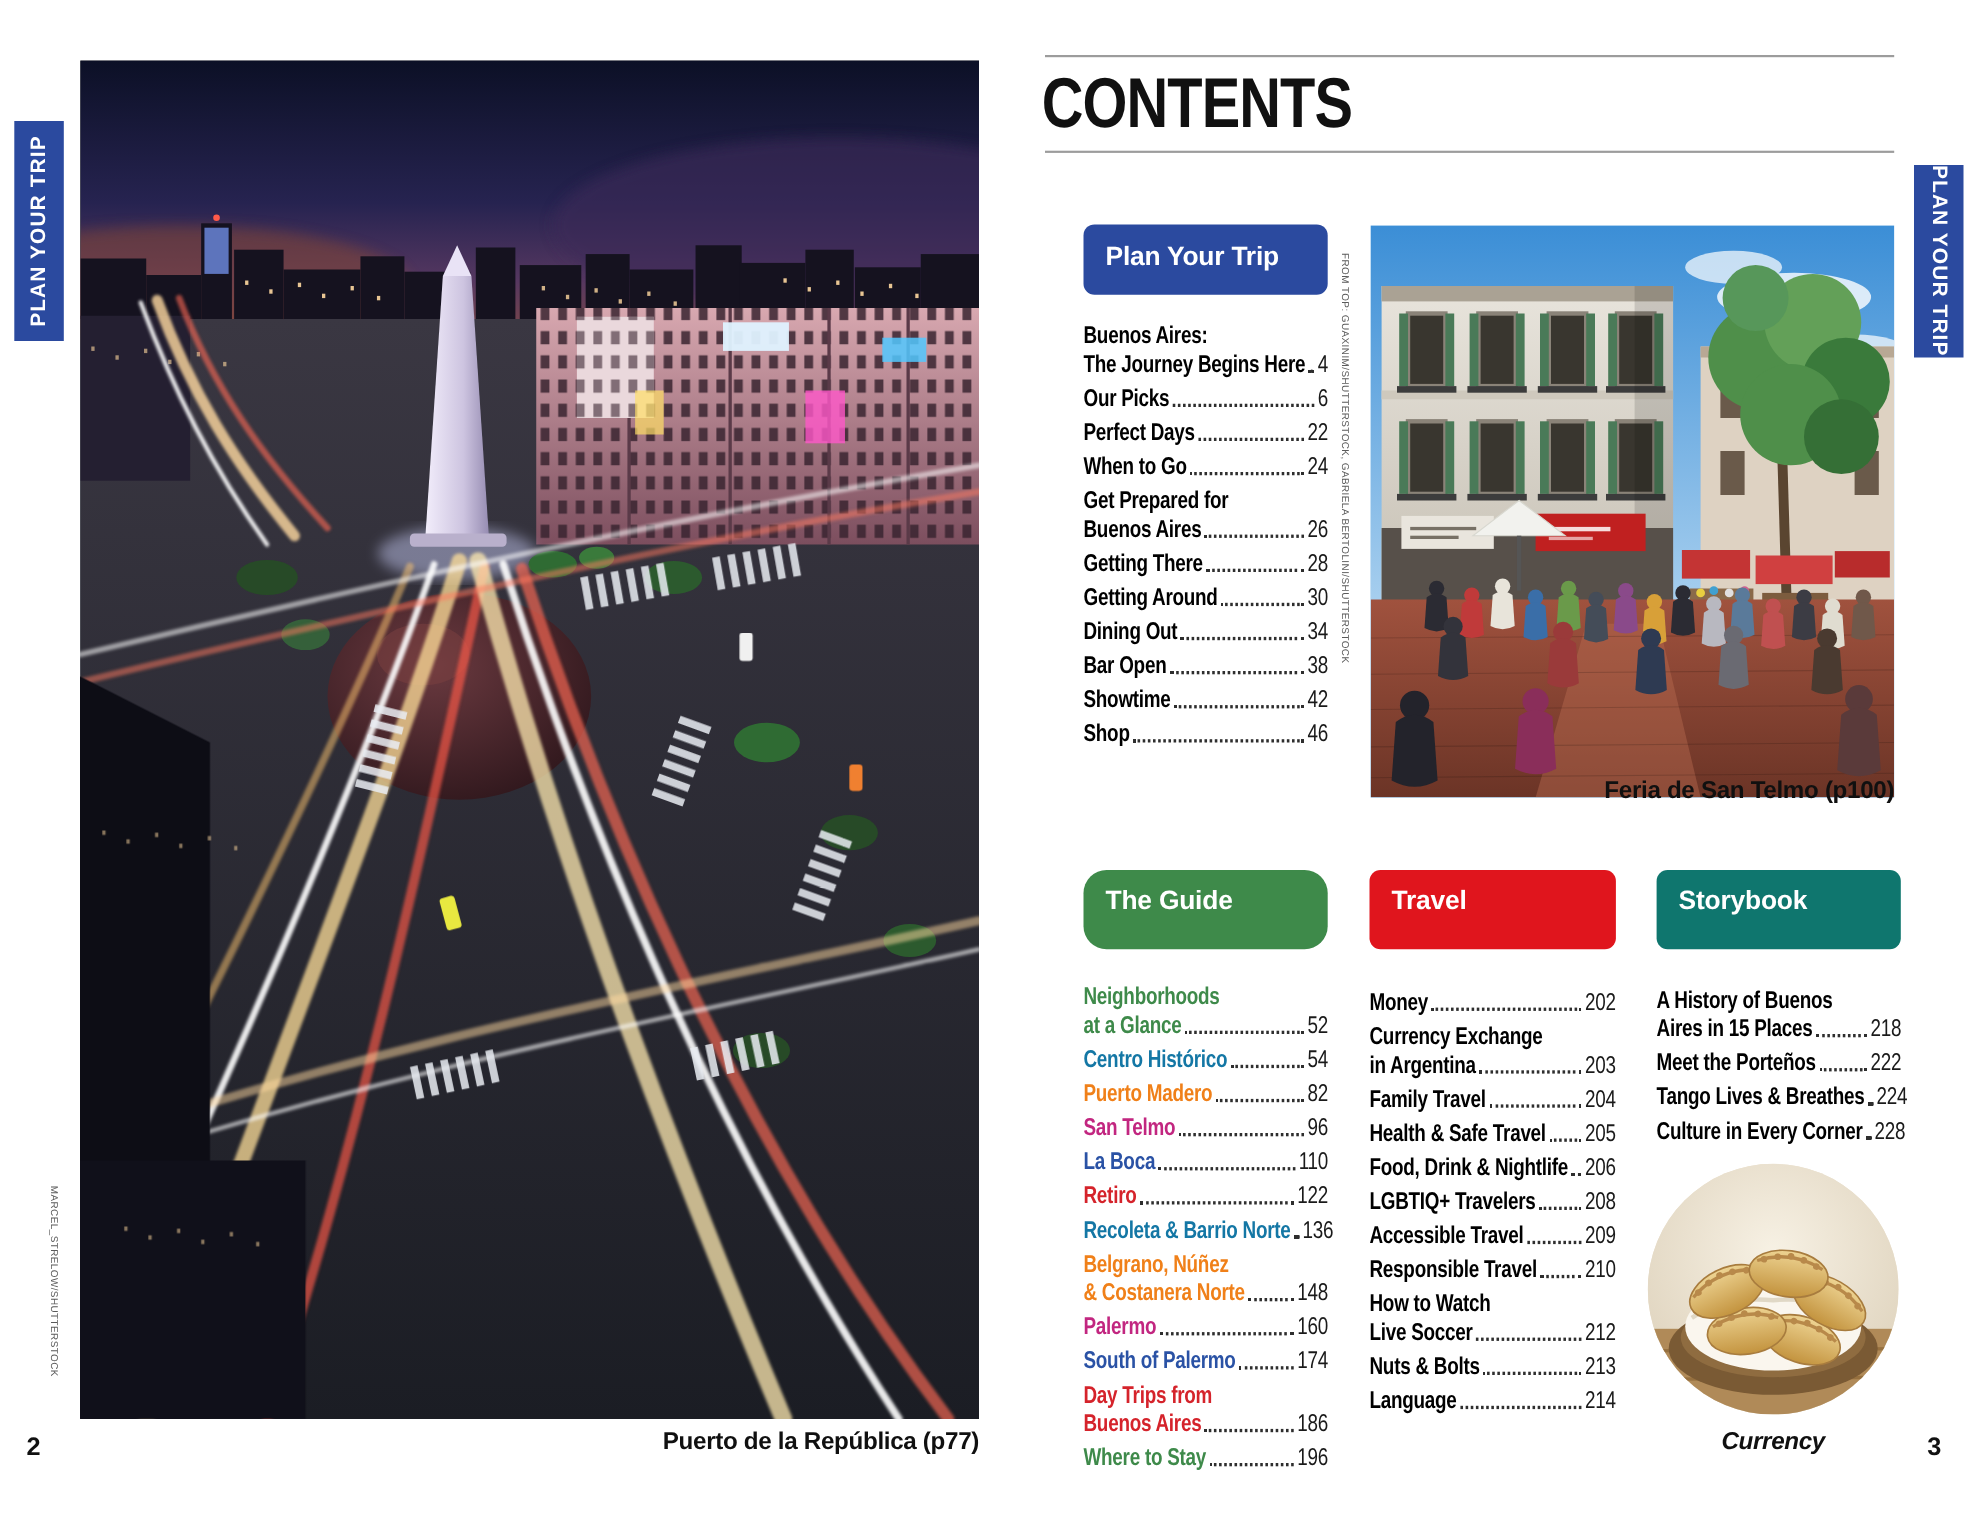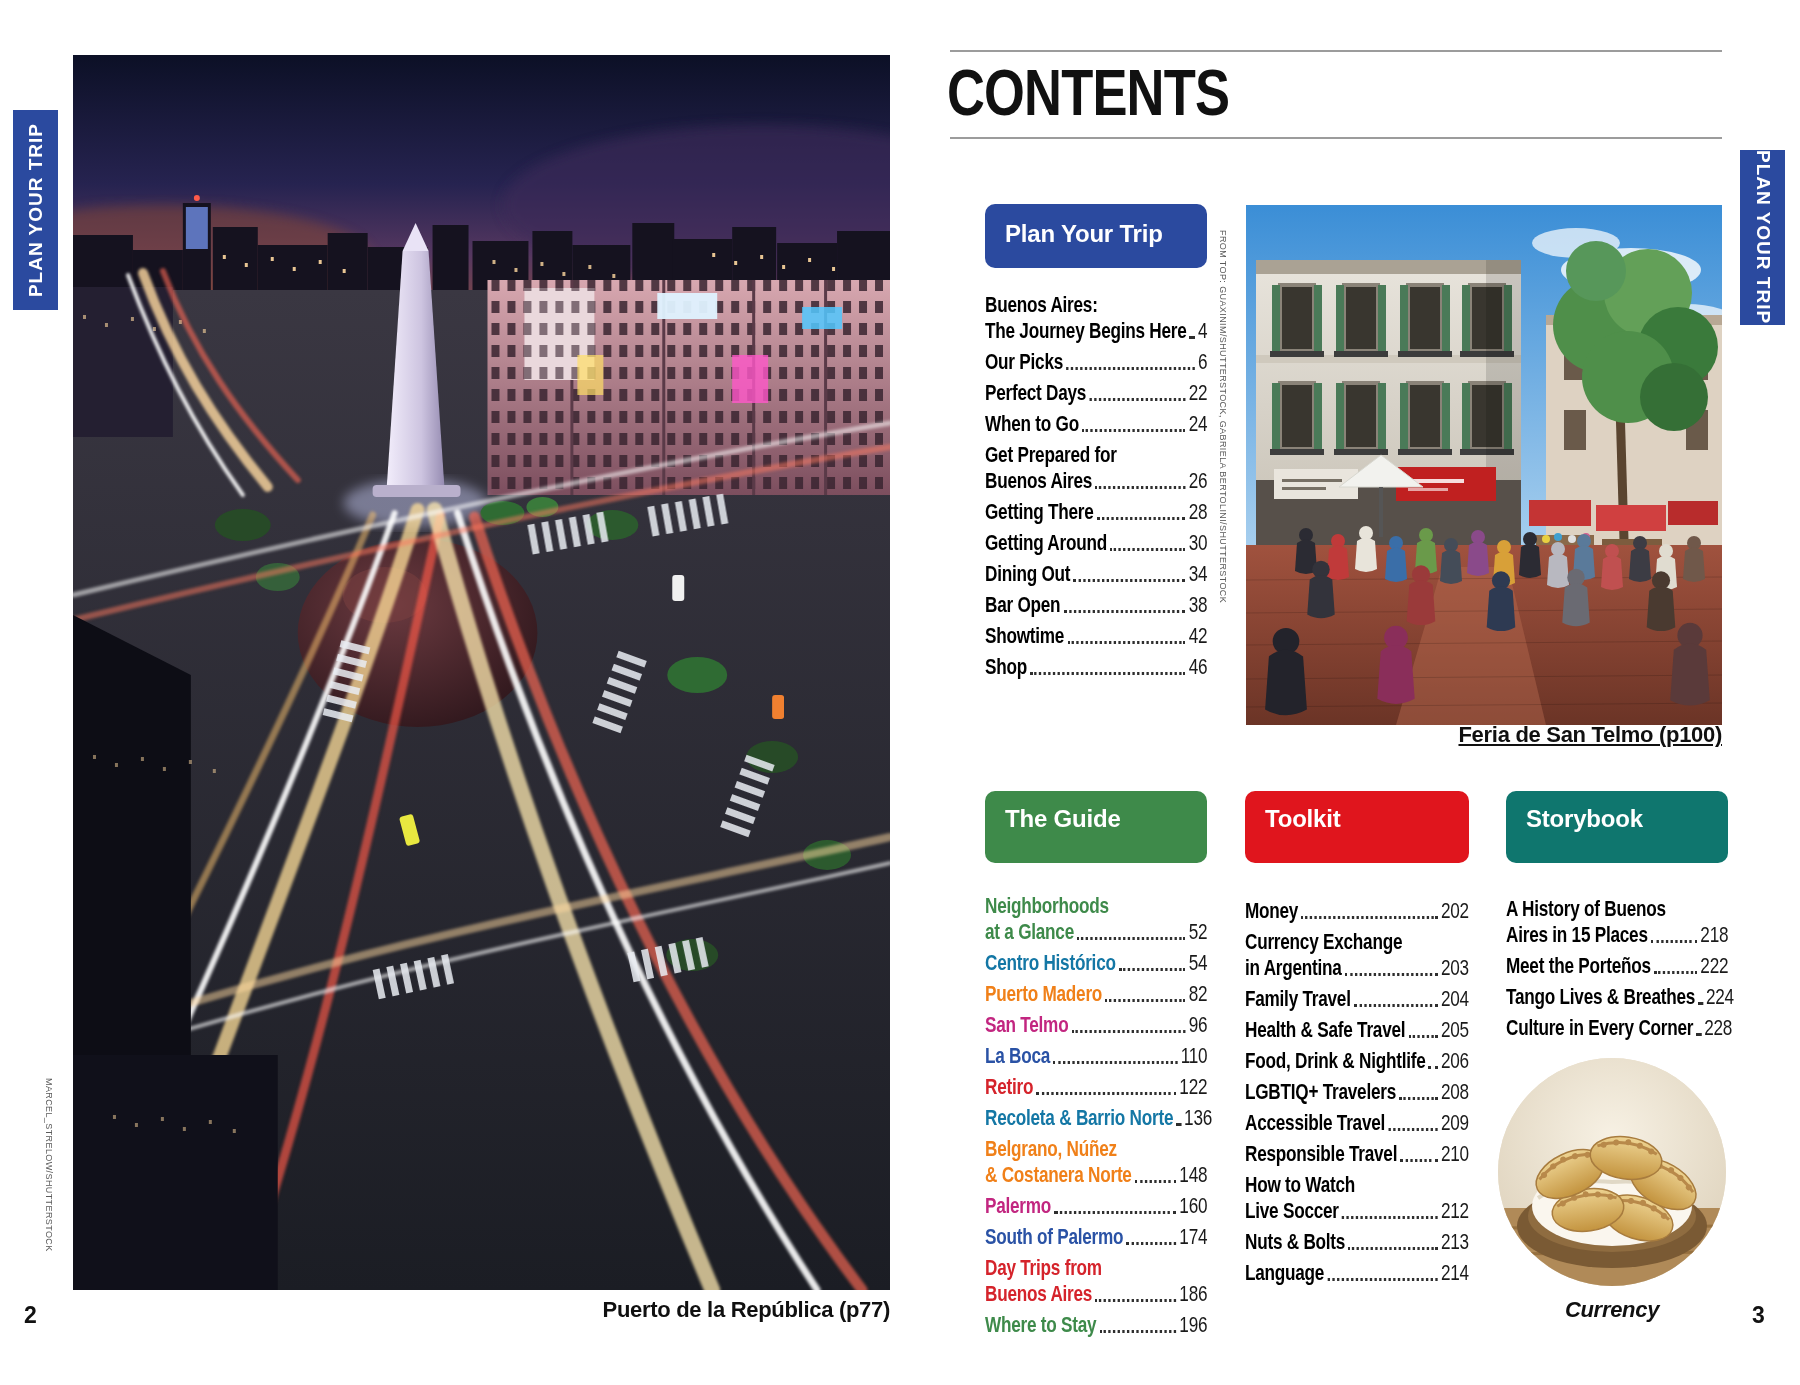--- a/index.html
+++ b/index.html
@@ -21,40 +21,40 @@
   .emp-photo{left:1498px;top:1058px;width:228px;height:228px;border-radius:50%;overflow:hidden;background:#ece2cf;}
   .main-photo svg,.st-photo svg,.emp-photo svg{display:block;}
 
   .credit{position:absolute;writing-mode:vertical-rl;font-size:9px;letter-spacing:.4px;
           color:#5a5a5a;white-space:nowrap;}
   .credit-left{left:44px;top:1078px;}
   .credit-right{left:1218px;top:230px;}
 
   .caption{position:absolute;font-weight:bold;font-size:22px;letter-spacing:-.3px;color:#101010;}
   .caption-left{left:73px;top:1297px;width:817px;text-align:right;}
-  .caption-st{left:1246px;top:722px;width:476px;text-align:right;text-decoration:underline;}
+  .caption-st{left:1246px;top:705px;width:476px;text-align:right;}
   .caption-emp{left:1498px;top:1297px;width:228px;text-align:center;font-style:italic;}
 
   .pagenum{position:absolute;font-weight:bold;font-size:23px;}
   .pn-left{left:24px;top:1302px;}
   .pn-right{left:1752px;top:1302px;}
 
   
   .rule{position:absolute;left:950px;width:772px;border-top:2px solid #9c9c9c;}
   .rule-top{top:50px;}
   .rule-bottom{top:137px;}
   .title{position:absolute;left:947px;top:56px;margin:0;font-size:64px;font-weight:bold;
          letter-spacing:-1px;transform:scaleX(.82);transform-origin:0 0;white-space:nowrap;}
 
   
   .secbox{position:absolute;border-radius:10px;color:#fff;font-weight:bold;font-size:24px;
           letter-spacing:-.2px;box-sizing:border-box;padding:14px 0 0 20px;}
   .secbox.center{display:flex;align-items:center;padding:0 0 4px 20px;}
   .box-plan{left:985px;top:204px;width:222px;height:64px;}
-  .box-guide{left:985px;top:791px;width:222px;height:72px;}
+  .box-guide{left:985px;top:791px;width:222px;height:72px;border-radius:21px;}
   .box-toolkit{left:1245px;top:791px;width:224px;height:72px;}
   .box-story{left:1506px;top:791px;width:222px;height:72px;}
 
   
   .toclist{position:absolute;transform:scaleX(.78);transform-origin:0 0;}
   .toc-plan {left:985px;top:292px;width:285px;}
   .toc-guide{left:985px;top:893px;width:285px;}
   .toc-tool {left:1245px;top:898px;width:287px;}
   .toc-story{left:1506px;top:896px;width:285px;}
   .toc-entry{margin-bottom:5px;font-size:22px;font-weight:bold;letter-spacing:-.3px;color:#000;}
@@ -238,21 +238,21 @@
 <h1 class="title">CONTENTS</h1>
 <div class="rule rule-bottom"></div>
 
 <div class="secbox box-plan center" style="background: rgb(43, 74, 159);">
   <span>Plan Your Trip</span>
 </div>
 <div class="secbox box-guide" style="background: rgb(62, 138, 74);">
   <span>The Guide</span>
 </div>
 <div class="secbox box-toolkit" style="background: rgb(224, 21, 29);">
-  <span>Toolkit</span>
+  <span>Travel</span>
 </div>
 <div class="secbox box-story" style="background: #0f766e;">
   <span>Storybook</span>
 </div>
 
 <div class="toclist toc-plan">
     <div class="toc-entry">
       <div class="pre">Buenos Aires:</div>
       <div class="mainline">
         <span class="lbl">The Journey Begins Here</span>

